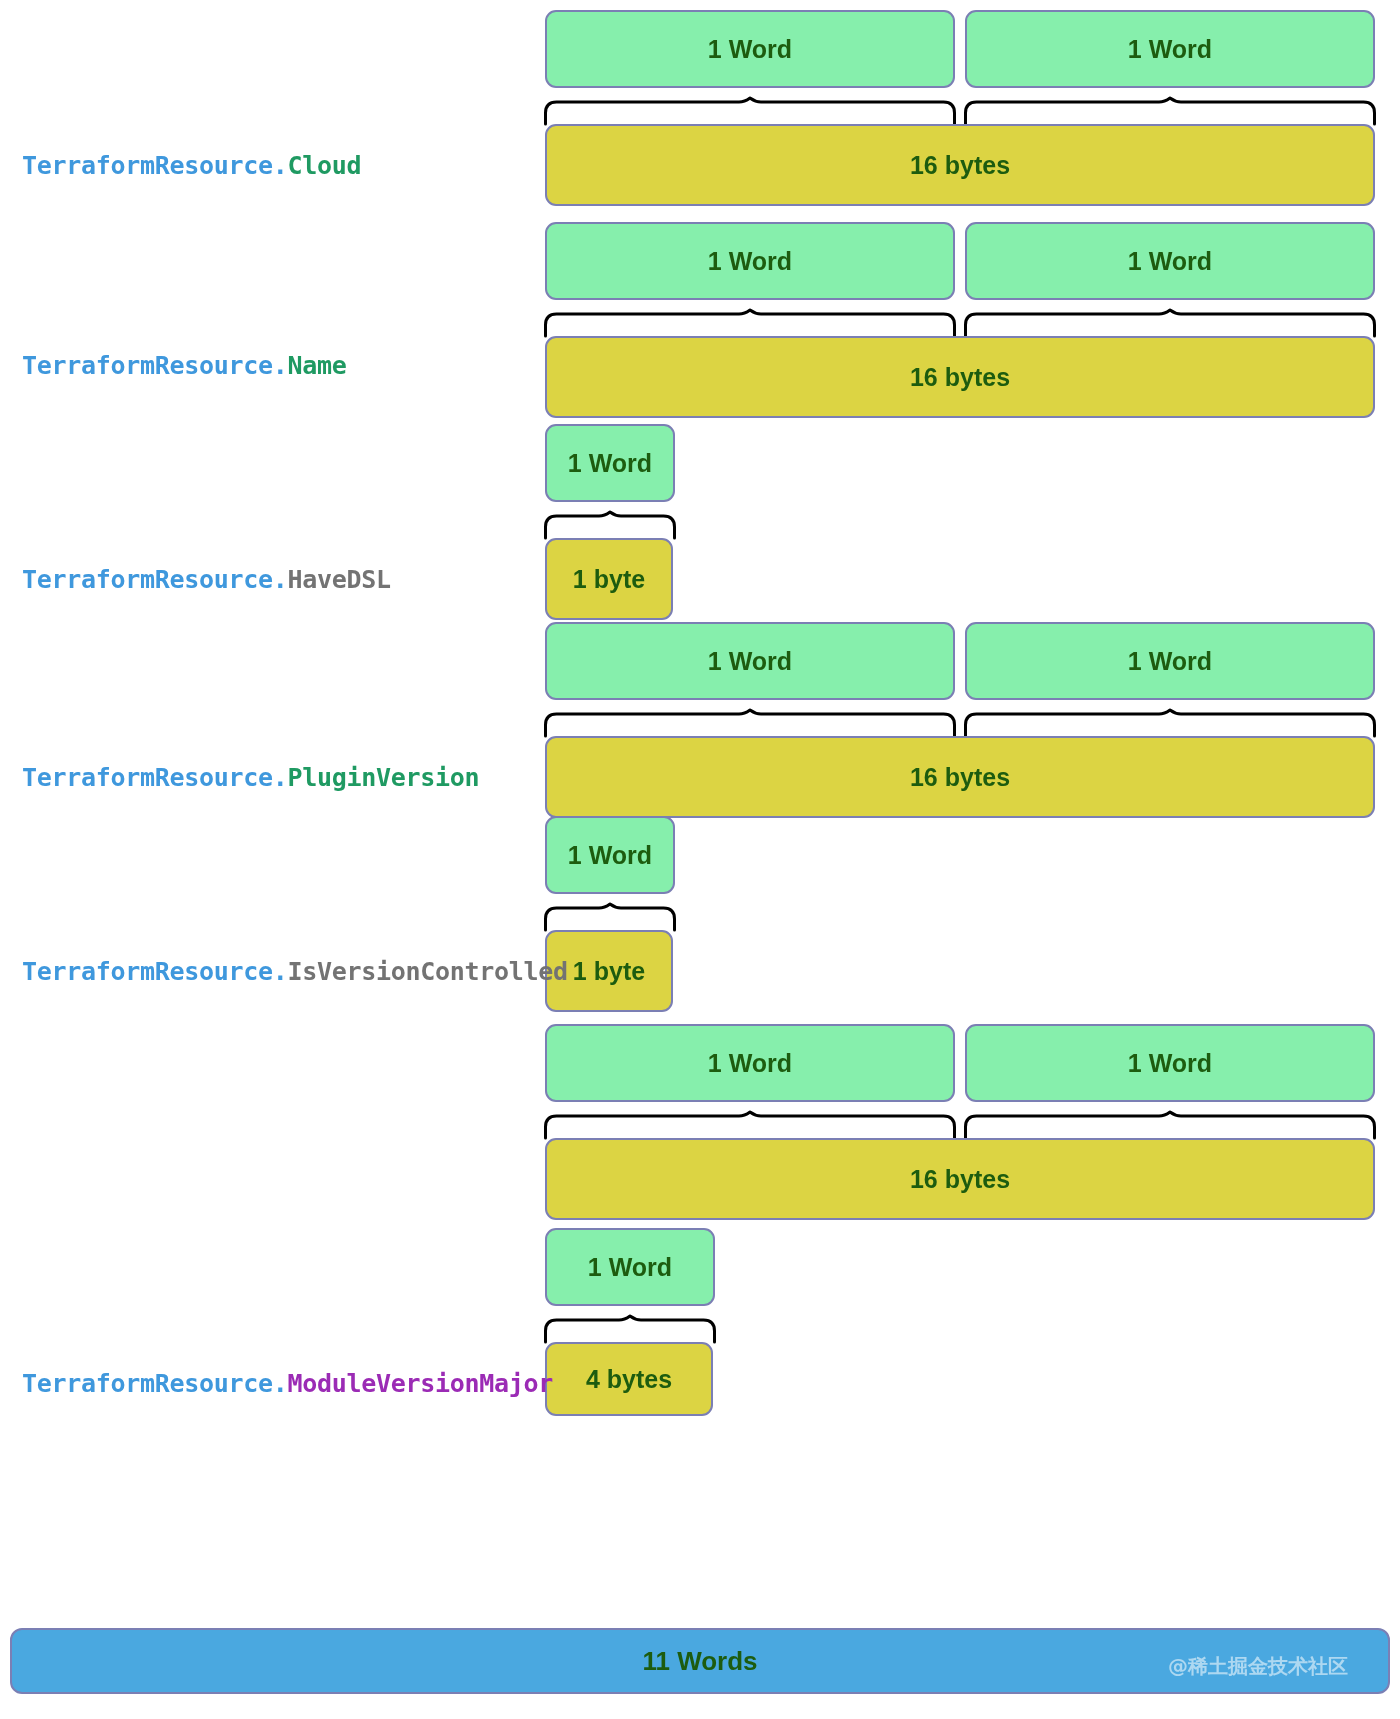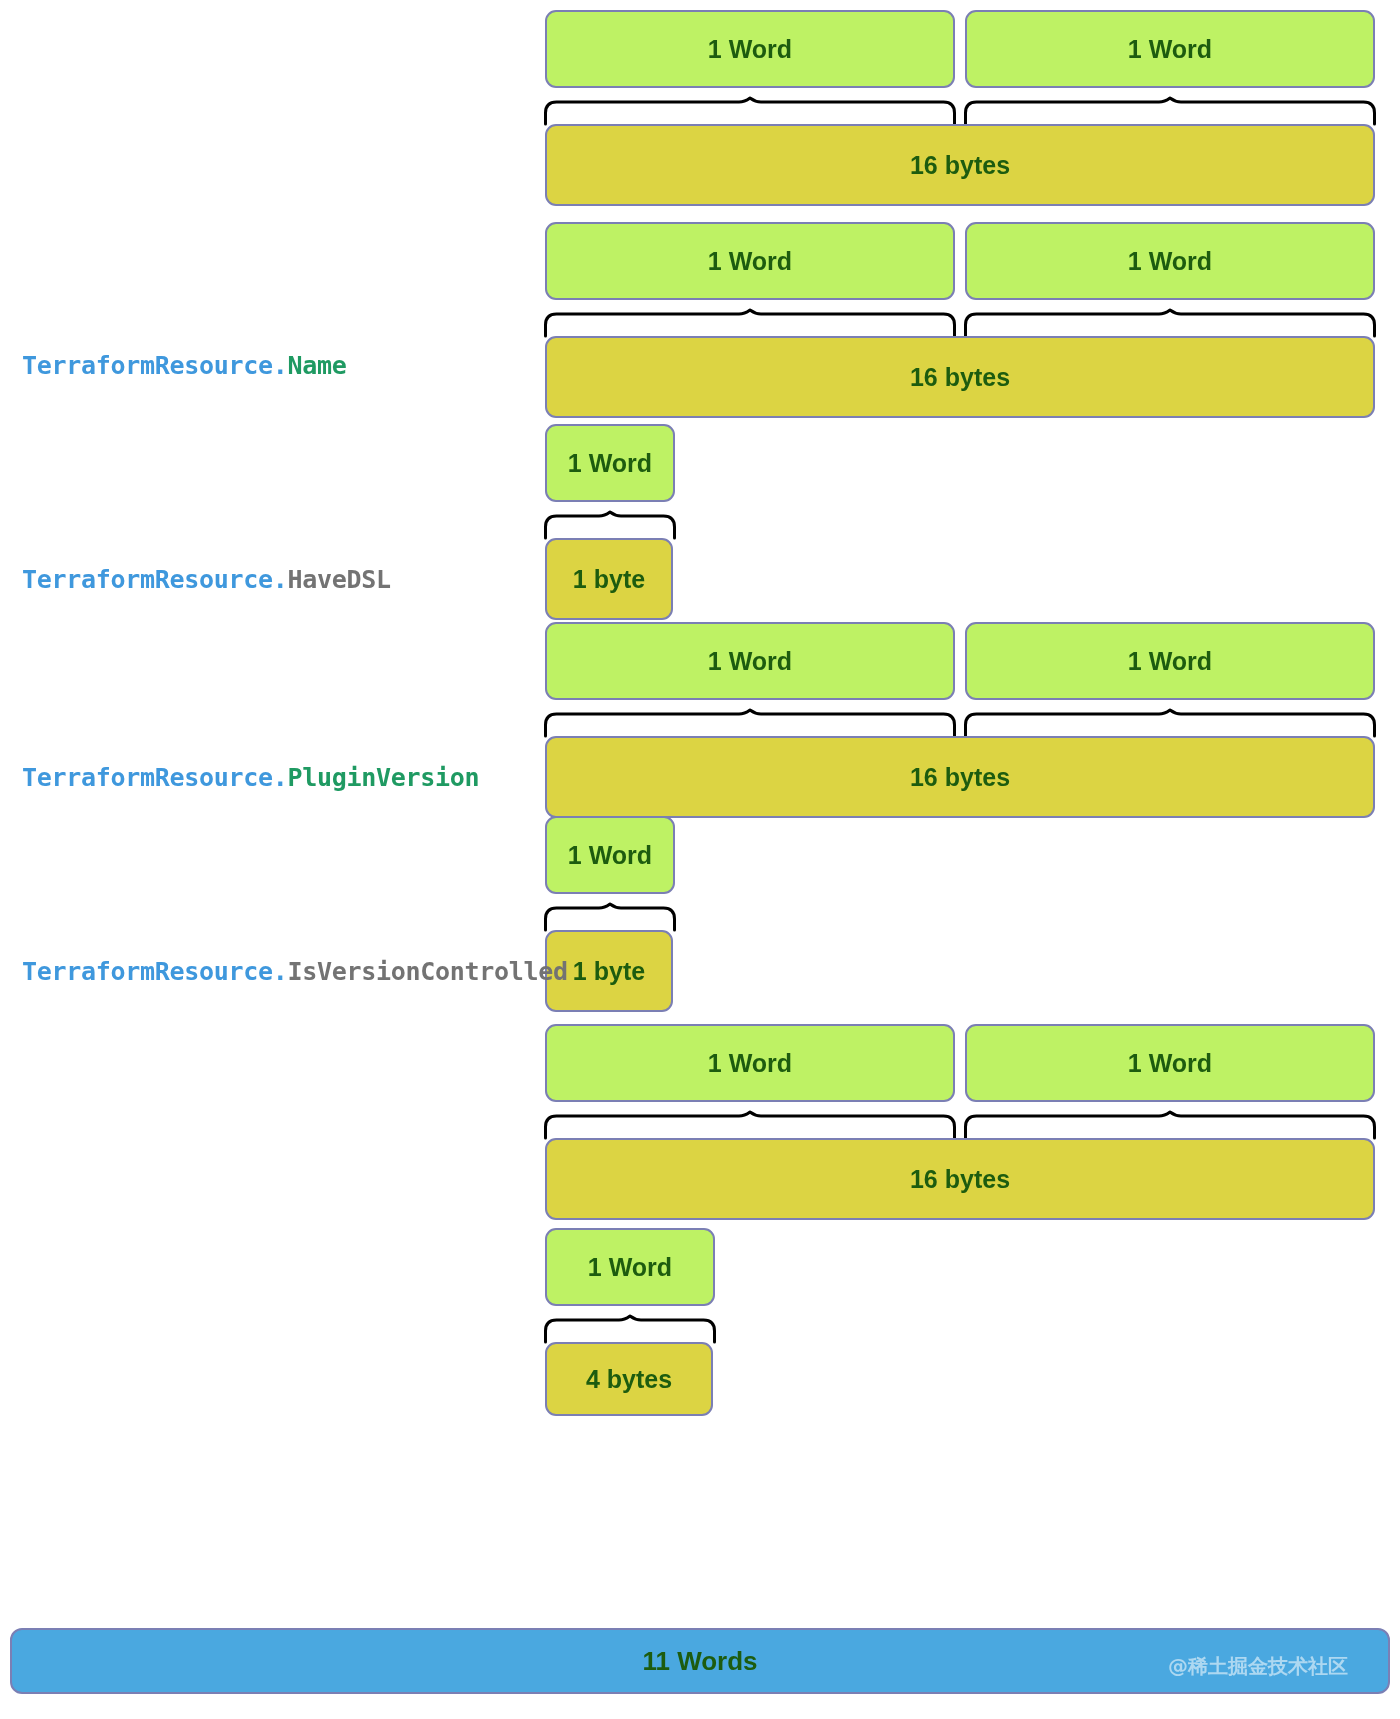--- a/index.html
+++ b/index.html
@@ -46,21 +46,21 @@
     border-radius: 11px;
     display: flex;
     align-items: center;
     justify-content: center;
     font-family: "Liberation Sans", sans-serif;
     font-weight: bold;
     font-size: 25px;
     color: #1d5c0f;
   }
   .box.word {
-    background: #bef264;
+    background: #86efac;
   }
   .box.bytes {
     background: #dcd443;
   }
   .box.total {
     background: #4aa8e0;
     border-radius: 12px;
     font-size: 26px;
   }
 
@@ -89,20 +89,21 @@
       <svg width="410" height="28" viewBox="0 0 410 28">
         <path d="M 0.5 28 L 0.5 17 Q 0.5 6 11.5 6 L 194 6 Q 199.5 6 205 2 Q 210.5 6 216 6 L 398.5 6 Q 409.5 6 409.5 17 L 409.5 28" fill="none" stroke="#000000" stroke-width="3" stroke-linecap="round" stroke-linejoin="round"></path>
       </svg>
     </div>
     <div class="brace" style="left: 965px; top: 96px; width: 410px; height: 28px;">
       <svg width="410" height="28" viewBox="0 0 410 28">
         <path d="M 0.5 28 L 0.5 17 Q 0.5 6 11.5 6 L 194 6 Q 199.5 6 205 2 Q 210.5 6 216 6 L 398.5 6 Q 409.5 6 409.5 17 L 409.5 28" fill="none" stroke="#000000" stroke-width="3" stroke-linecap="round" stroke-linejoin="round"></path>
       </svg>
     </div>
     <div class="box bytes" style="left: 545px; top: 124px; width: 830px; height: 82px;">16 bytes</div>
+    <div class="row-label" style="top: 165px;"><span class="prefix">TerraformResource.</span><span class="suffix-green">Cloud</span></div>
     <div class="box word" style="left: 545px; top: 222px; width: 410px; height: 78px;">1 Word</div>
     <div class="box word" style="left: 965px; top: 222px; width: 410px; height: 78px;">1 Word</div>
     <div class="brace" style="left: 545px; top: 308px; width: 410px; height: 28px;">
       <svg width="410" height="28" viewBox="0 0 410 28">
         <path d="M 0.5 28 L 0.5 17 Q 0.5 6 11.5 6 L 194 6 Q 199.5 6 205 2 Q 210.5 6 216 6 L 398.5 6 Q 409.5 6 409.5 17 L 409.5 28" fill="none" stroke="#000000" stroke-width="3" stroke-linecap="round" stroke-linejoin="round"></path>
       </svg>
     </div>
     <div class="brace" style="left: 965px; top: 308px; width: 410px; height: 28px;">
       <svg width="410" height="28" viewBox="0 0 410 28">
         <path d="M 0.5 28 L 0.5 17 Q 0.5 6 11.5 6 L 194 6 Q 199.5 6 205 2 Q 210.5 6 216 6 L 398.5 6 Q 409.5 6 409.5 17 L 409.5 28" fill="none" stroke="#000000" stroke-width="3" stroke-linecap="round" stroke-linejoin="round"></path>
@@ -153,15 +154,16 @@
       </svg>
     </div>
     <div class="box bytes" style="left: 545px; top: 1138px; width: 830px; height: 82px;">16 bytes</div>
     <div class="box word" style="left: 545px; top: 1228px; width: 170px; height: 78px;">1 Word</div>
     <div class="brace" style="left: 545px; top: 1314px; width: 170px; height: 28px;">
       <svg width="170" height="28" viewBox="0 0 170 28">
         <path d="M 0.5 28 L 0.5 17 Q 0.5 6 11.5 6 L 74 6 Q 79.5 6 85 2 Q 90.5 6 96 6 L 158.5 6 Q 169.5 6 169.5 17 L 169.5 28" fill="none" stroke="#000000" stroke-width="3" stroke-linecap="round" stroke-linejoin="round"></path>
       </svg>
     </div>
     <div class="box bytes" style="left: 545px; top: 1342px; width: 168px; height: 74px;">4 bytes</div>
+    <div class="row-label" style="top: 1383px;"><span class="prefix">TerraformResource.</span><span class="suffix-purple">ModuleVersionMajor</span></div>
     <div class="box total" style="left: 10px; top: 1628px; width: 1380px; height: 66px;">11 Words</div>
     <div class="watermark" style="left: 1168px; top: 1653px; font-weight: bold;">@稀土掘金技术社区</div>
   </div>
 
 </body></html>

